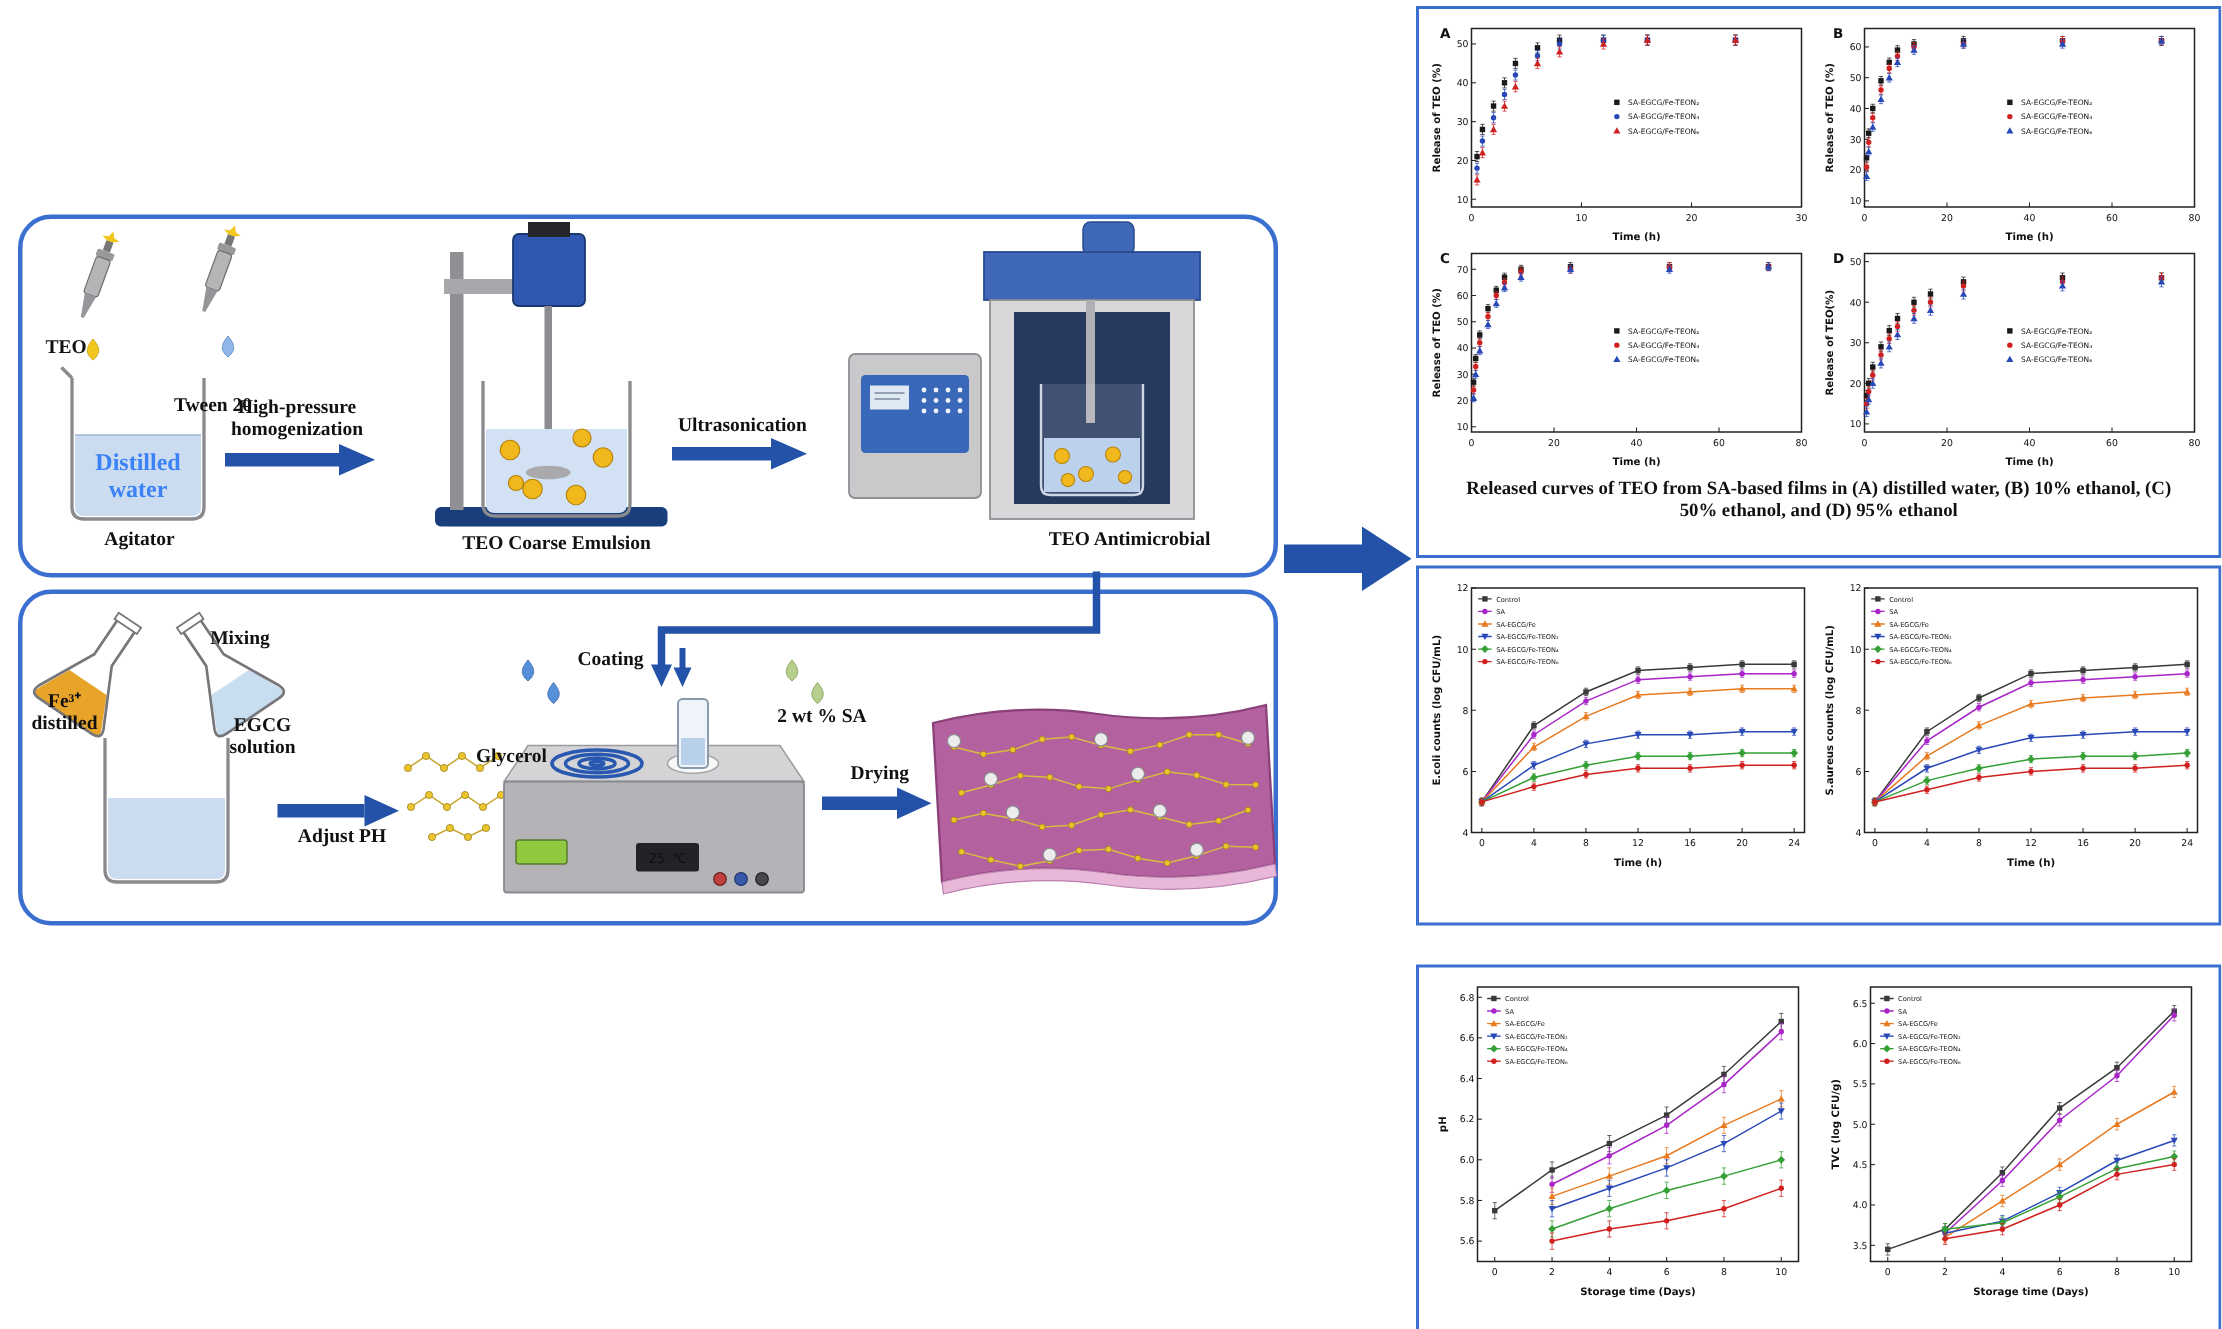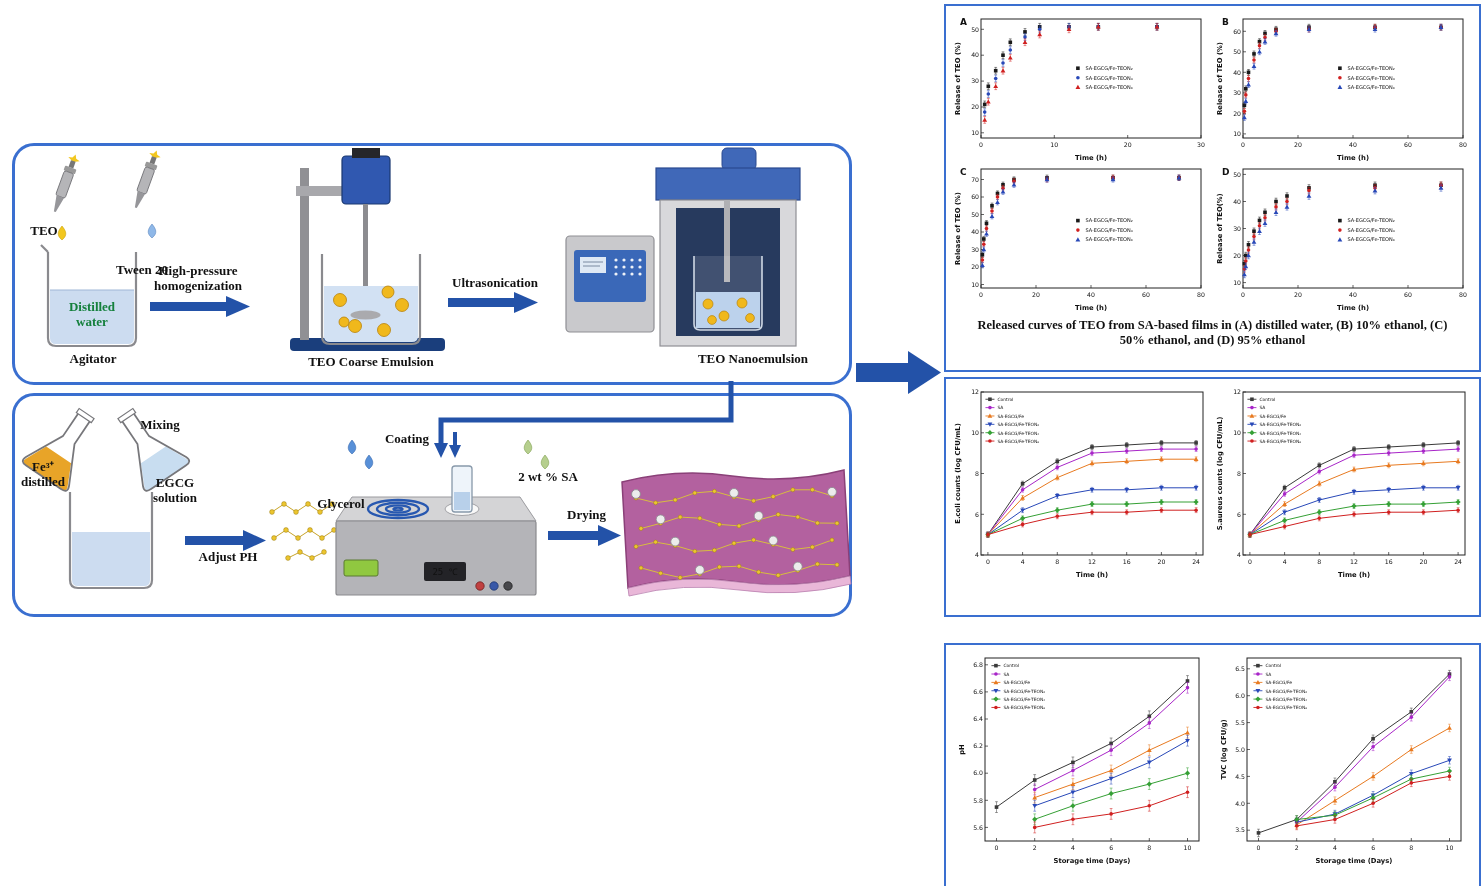--- a/index.html
+++ b/index.html
@@ -261,26 +261,26 @@
     </g>
 
     <g>
       <rect x="856" y="363" width="52" height="19" fill="#2352a8"></rect>
       <polygon points="908,351 908,394 941,372.5" fill="#2352a8"></polygon>
     </g>
   </svg>
 
   <div class="lbl" style="left:22px;top:224px;width:44px;">TEO</div>
   <div class="lbl" style="left:104px;top:216px;width:76px;margin-top:47px;">Tween 20</div>
-  <div class="lbl" style="left:52px;top:300px;width:80px;font-size:13px;color:#15803d;">Distilled water</div>
+  <div class="lbl" style="left:52px;top:300px;width:80px;font-size:16px;color:#3b82f6;">Distilled water</div>
   <div class="lbl" style="left:48px;top:352px;width:90px;">Agitator</div>
   <div class="lbl" style="left:142px;top:264px;width:112px;">High-pressure homogenization</div>
   <div class="lbl" style="left:298px;top:355px;width:146px;">TEO Coarse Emulsion</div>
   <div class="lbl" style="left:440px;top:276px;width:110px;">Ultrasonication</div>
-  <div class="lbl" style="left:686px;top:352px;width:134px;">TEO Nanoemulsion</div>
+  <div class="lbl" style="left:686px;top:352px;width:134px;">TEO Antimicrobial</div>
 
   <div class="lbl" style="left:12px;top:460px;width:62px;">Fe³⁺ distilled</div>
   <div class="lbl" style="left:88px;top:418px;width:64px;padding-left:40px;">Mixing</div>
   <div class="lbl" style="left:140px;top:476px;width:70px;">EGCG solution</div>
   <div class="lbl" style="left:188px;top:550px;width:80px;">Adjust PH</div>
   <div class="lbl" style="left:308px;top:462px;width:66px;margin-top:35px;">Glycerol</div>
   <div class="lbl" style="left:378px;top:432px;width:58px;">Coating</div>
   <div class="lbl" style="left:504px;top:470px;width:88px;">2 wt % SA</div>
   <div class="lbl" style="left:544px;top:508px;width:62px;text-align:right;">Drying</div>
 

